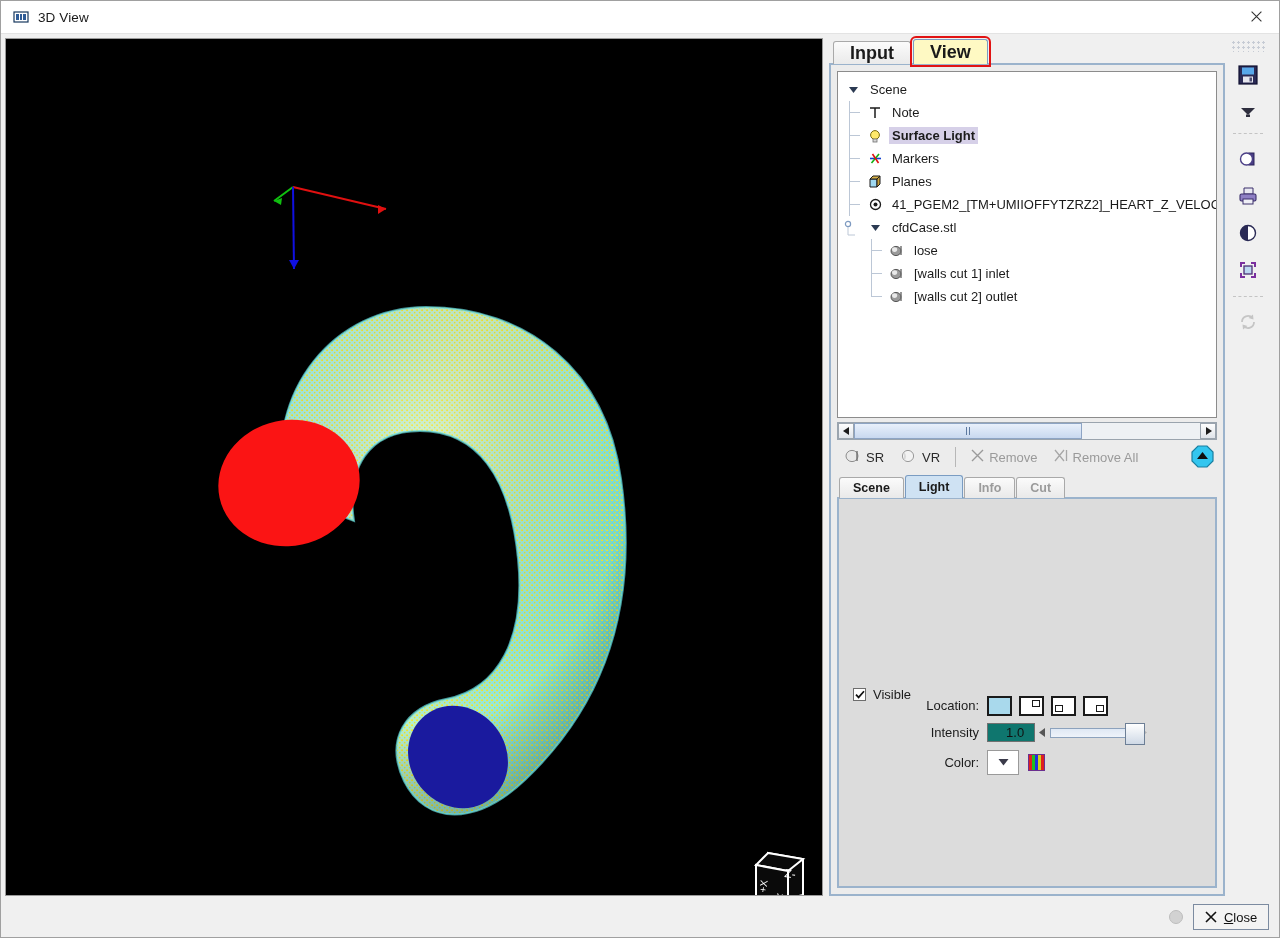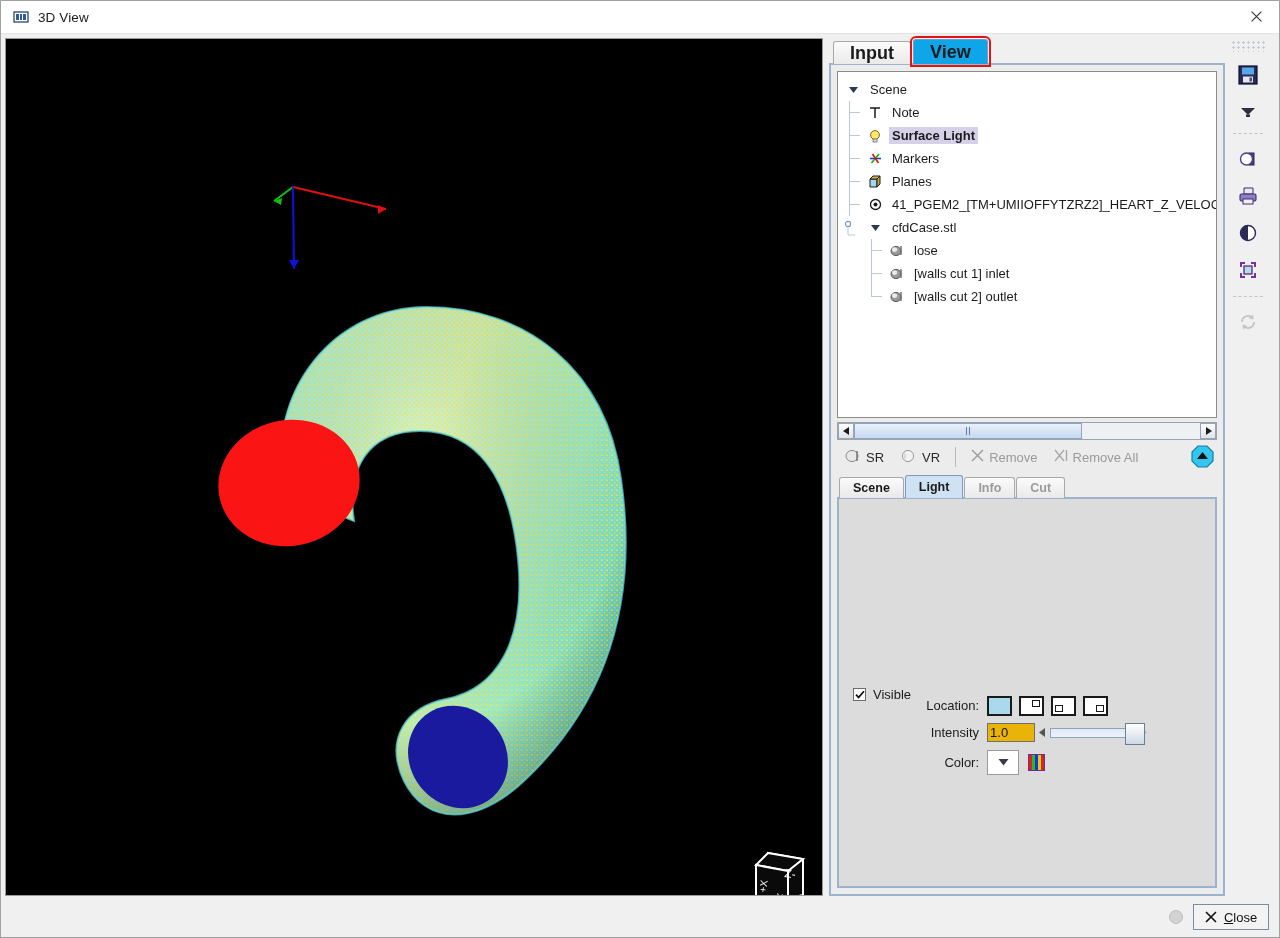--- a/index.html
+++ b/index.html
@@ -71,21 +71,21 @@
   .tabrow:after{content:"";position:absolute;left:0;right:0;bottom:0;height:1px;background:#9bb3cc;}
   .tab{
     height:22px;padding:0 16px;display:flex;align-items:center;
     font-size:18px;font-weight:bold;color:#1a1a1a;
     background:linear-gradient(#fbfbfb,#eaeaea);
     border:1px solid #a9a9a9;border-bottom:none;
     border-radius:3px 3px 0 0;margin-right:2px;
     position:relative;z-index:1;
   }
   .tab.sel{
-    background:#0ea5e9;border-color:#7a9cc2;height:24px;z-index:3;
+    background:#fef9c3;border-color:#7a9cc2;height:24px;z-index:3;
   }
   .tab.hl{
     outline:2px solid #e11313;outline-offset:1px;
   }
 
   
   .panelbox{
     flex:1 1 auto;min-height:0;
     border:2px solid #9bb3cc;border-top:1px solid #9bb3cc;
     background:#ececec;
@@ -171,22 +171,22 @@
   .formwrap{margin-top:auto;padding-bottom:98px;}
   .frow{display:flex;align-items:center;height:27px;}
   .flabel{width:68px;text-align:right;margin-right:8px;font-size:13px;color:#1b1b1b;}
   .locbtn{
     width:25px;height:20px;border:2px solid #1a1a1a;box-sizing:border-box;
     margin-right:7px;background:#fff;position:relative;
   }
   .locbtn.on{background:#a9d9ec;border-color:#1a1a1a;}
   .locbtn i{position:absolute;width:8px;height:7px;background:#fff;border:1px solid #1a1a1a;box-sizing:border-box;display:block;}
   .numinput{
-    width:48px;height:19px;background:#eab308;border:1px solid #707070;
-    box-sizing:border-box;font-size:13px;color:#111;padding:0 2px;line-height:17px;
+    width:48px;height:19px;background:#0f766e;border:1px solid #707070;
+    box-sizing:border-box;font-size:13px;color:#111;padding:0 18px;line-height:17px;
     font-family:"Liberation Sans",sans-serif;
   }
   .arrL,.arrR{width:14px;height:18px;display:flex;align-items:center;justify-content:center;}
   .trough2{
     width:86px;height:10px;background:linear-gradient(#dfe8f4,#eef3fa);
     border:1px solid #8ca2bd;box-sizing:border-box;margin:0 1px;position:relative;
   }
   .knob{
     position:absolute;right:-10px;top:-6px;width:20px;height:22px;
     background:linear-gradient(#ffffff,#cfd9e6);

